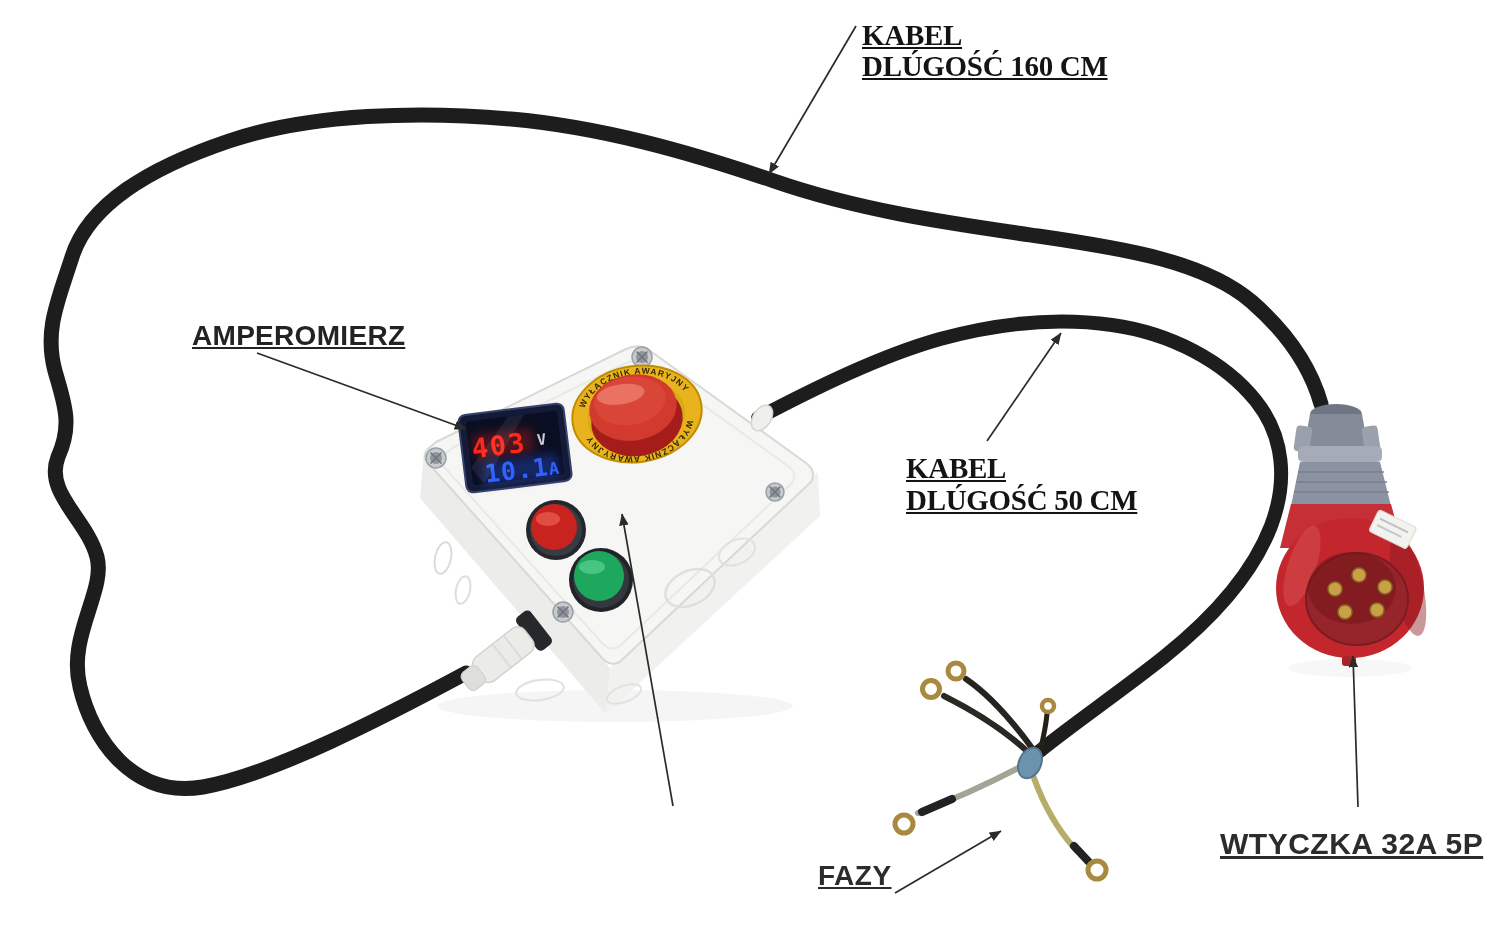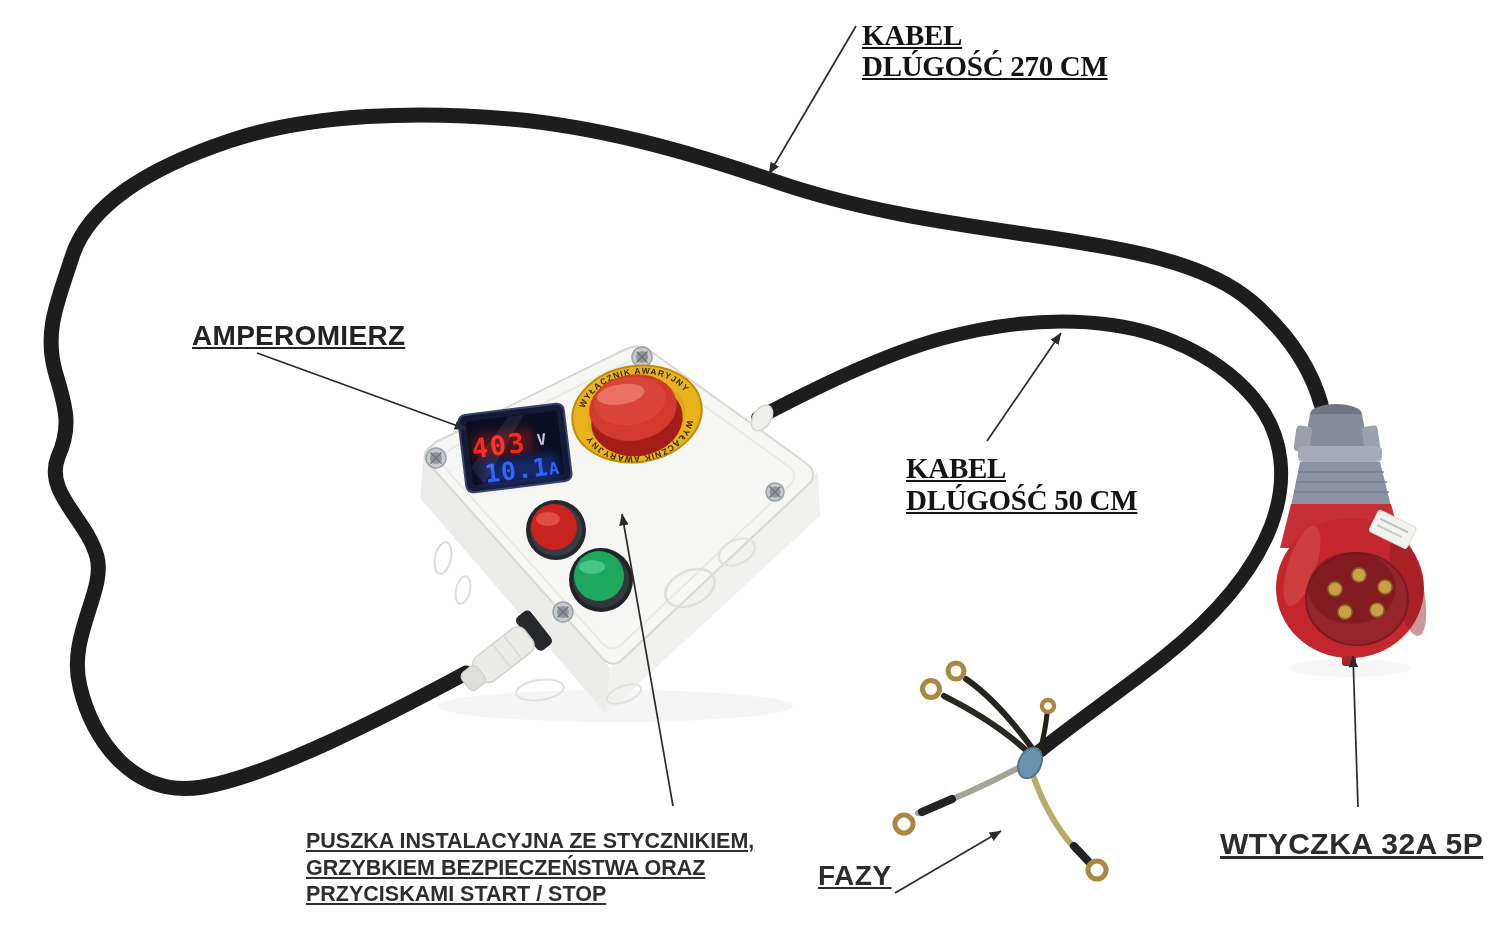--- a/index.html
+++ b/index.html
@@ -207,37 +207,32 @@
     <line x1="257" y1="353" x2="466" y2="429" marker-end="url(#ah)"></line>
     <line x1="987" y1="441" x2="1061" y2="333" marker-end="url(#ah)"></line>
     <line x1="673" y1="806" x2="622" y2="514" marker-end="url(#ah)"></line>
     <line x1="895" y1="893" x2="1001" y2="831" marker-end="url(#ah)"></line>
     <line x1="1358" y1="807" x2="1353" y2="656" marker-end="url(#ah)"></line>
   </g>
 </svg>
 
 <div class="label serif" id="lbl-cable160">
   <div>KABEL</div>
-  <div>DLÚGOŚĆ 270 CM</div>
+  <div>DLÚGOŚĆ 160 CM</div>
 </div>
 
 <div class="label" id="lbl-ammeter">
   <div>AMPEROMIERZ</div>
 </div>
 
 <div class="label serif" id="lbl-cable70">
   <div>KABEL</div>
   <div>DLÚGOŚĆ 50 CM</div>
 </div>
 
-<div class="label sansb" id="lbl-puszka">
-  <div>PUSZKA INSTALACYJNA ZE STYCZNIKIEM,</div>
-  <div>GRZYBKIEM BEZPIECZEŃSTWA ORAZ</div>
-  <div>PRZYCISKAMI START / STOP</div>
-</div>
 
 <div class="label sansb" id="lbl-fazy">
   <div>FAZY</div>
 </div>
 
 <div class="label sansb" id="lbl-wtyczka">
   <div>WTYCZKA 32A 5P</div>
 </div>
 
 </div>

